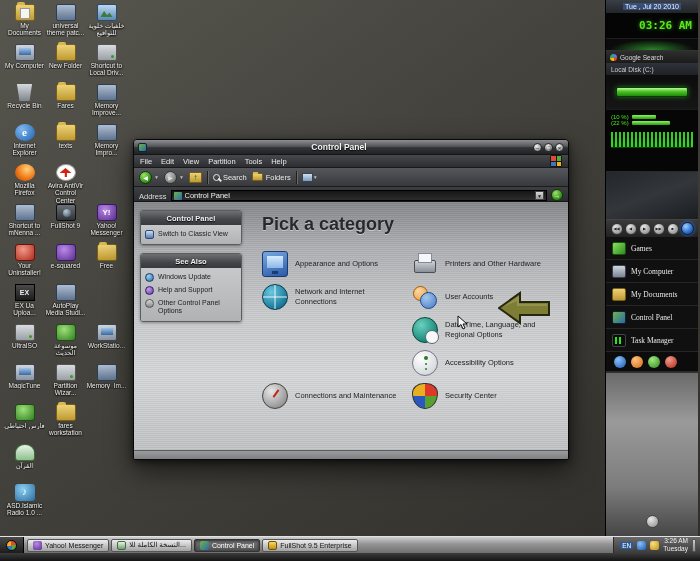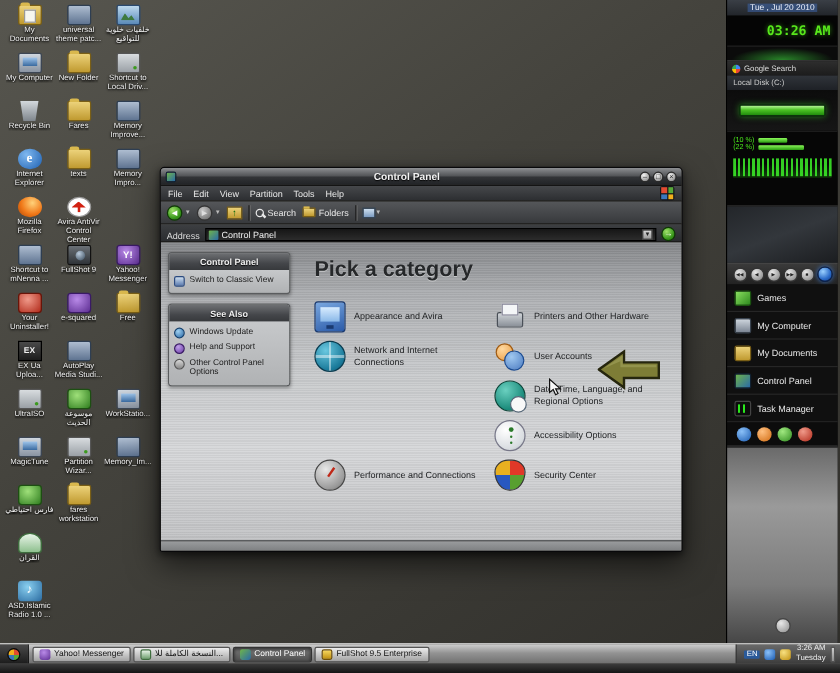--- a/index.html
+++ b/index.html
@@ -171,21 +171,21 @@
     border:1px solid #0a2250;box-shadow:0 0 4px rgba(60,140,255,.7);cursor:pointer;}
   .s-dock{flex:none;display:flex;flex-direction:column;background:#101010;}
   .dock-item{height:23px;display:flex;align-items:center;gap:5px;padding:0 6px;border-bottom:1px solid #262626;cursor:pointer;}
   .dk{width:14px;height:13px;flex:none;border-radius:2px;position:relative;}
   .dk-games{background:linear-gradient(135deg,#8ae060,#2e8a1e);border:1px solid #1a5410;}
   .dk-computer{background:linear-gradient(#cfd6de,#7a8492);border:1px solid #39434f;}
   .dk-documents{background:linear-gradient(#ecd27a,#c09a30);border:1px solid #7a5f16;}
   .dk-control-panel{background:linear-gradient(135deg,#6fb44a,#2a6aa8);border:1px solid #112233;}
   .dk-task-manager{background:#0c0c0c;border:1px solid #444;}
   .dk-task-manager::after{content:"";position:absolute;inset:2px;background:repeating-linear-gradient(90deg,#2ae81c 0 2px,transparent 2px 4px);}
-  .dock-label{font-size:7.5px;color:#e8e8e8;white-space:nowrap;}
+  .dock-label{font-size:7.5px;color:#e8e8e8;white-space:nowrap;font-family:Liberation Serif, serif;}
   .s-minirow{height:20px;flex:none;background:#0c0c0c;display:flex;align-items:center;gap:5px;padding:0 8px;border-bottom:1px solid #2a2a2a;}
   .mini{width:12px;height:12px;border-radius:50%;}
   .mini-blue{background:radial-gradient(circle at 35% 30%,#8ac0f8,#1a5ab0);}
   .mini-orange{background:radial-gradient(circle at 35% 30%,#ffc080,#d06a10);}
   .mini-green{background:radial-gradient(circle at 35% 30%,#a0e880,#2e8a1e);}
   .mini-red{background:radial-gradient(circle at 35% 30%,#f09a8a,#b02818);}
   .s-panel{flex:1;background:linear-gradient(180deg,#6a6a6a,#9a9a9a 30%,#7c7c7c 70%,#464646);display:flex;align-items:flex-end;justify-content:center;padding-bottom:8px;border-top:1px solid #333;}
   .s-panel-icon{width:13px;height:13px;border-radius:50%;background:radial-gradient(circle at 35% 30%,#e8e8e8,#8a8a8a);border:1px solid #444;}
 
   
@@ -477,21 +477,21 @@
             </div>
         </div>
       </div>
 
       <div class="cp-main">
         <div class="pick-heading">Pick a category</div>
         <div class="cat-grid">
 
             <div class="cat-item" style="grid-area: 1 / 1;">
               <span class="ci ci-appearance"></span>
-              <span class="cat-label">Appearance and Avira</span>
+              <span class="cat-label">Appearance and Options</span>
             </div>
 
             <div class="cat-item" style="grid-area: 1 / 2;">
               <span class="ci ci-printers"></span>
               <span class="cat-label">Printers and Other Hardware</span>
             </div>
 
             <div class="cat-item" style="grid-area: 2 / 1;">
               <span class="ci ci-network"></span>
               <span class="cat-label">Network and Internet Connections</span>
@@ -509,21 +509,21 @@
             </div>
 
 
             <div class="cat-item" style="grid-area: 4 / 2;">
               <span class="ci ci-accessibility"></span>
               <span class="cat-label">Accessibility Options</span>
             </div>
 
             <div class="cat-item" style="grid-area: 5 / 1;">
               <span class="ci ci-performance"></span>
-              <span class="cat-label">Performance and Connections</span>
+              <span class="cat-label">Connections and Maintenance</span>
             </div>
 
             <div class="cat-item" style="grid-area: 5 / 2;">
               <span class="ci ci-security"></span>
               <span class="cat-label">Security Center</span>
             </div>
           </div>
       </div>
     </div>
 

